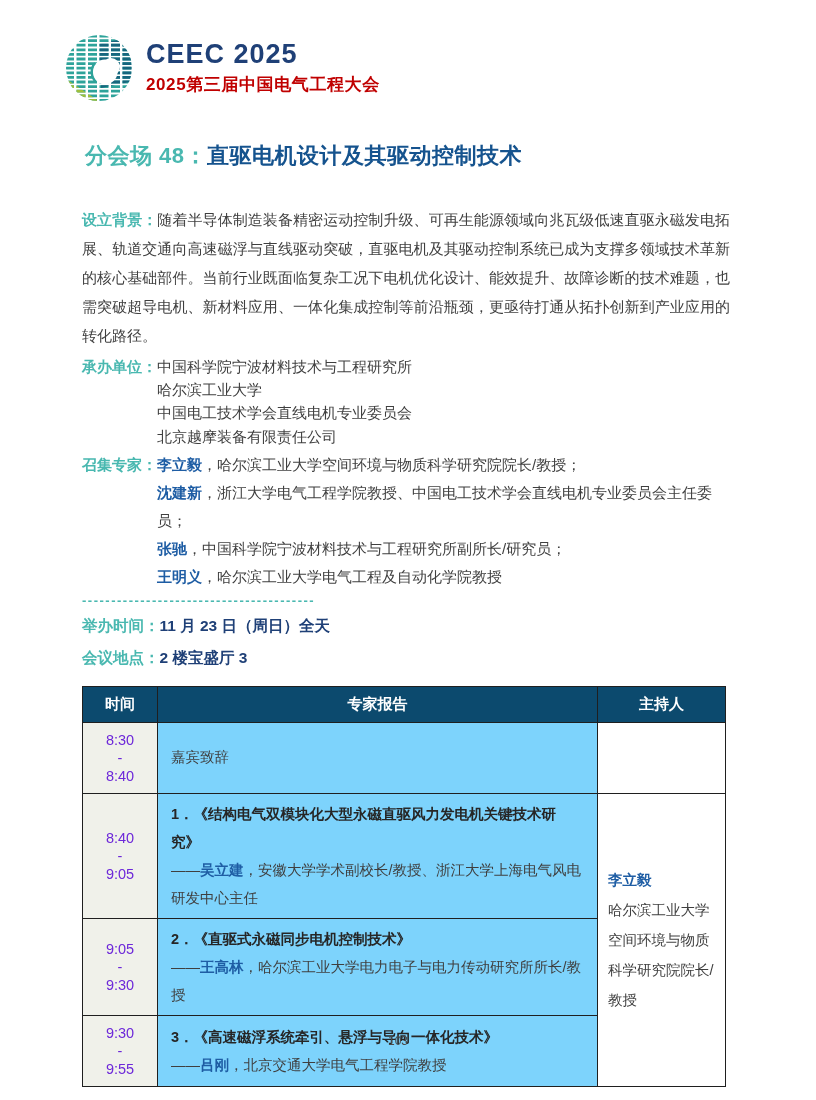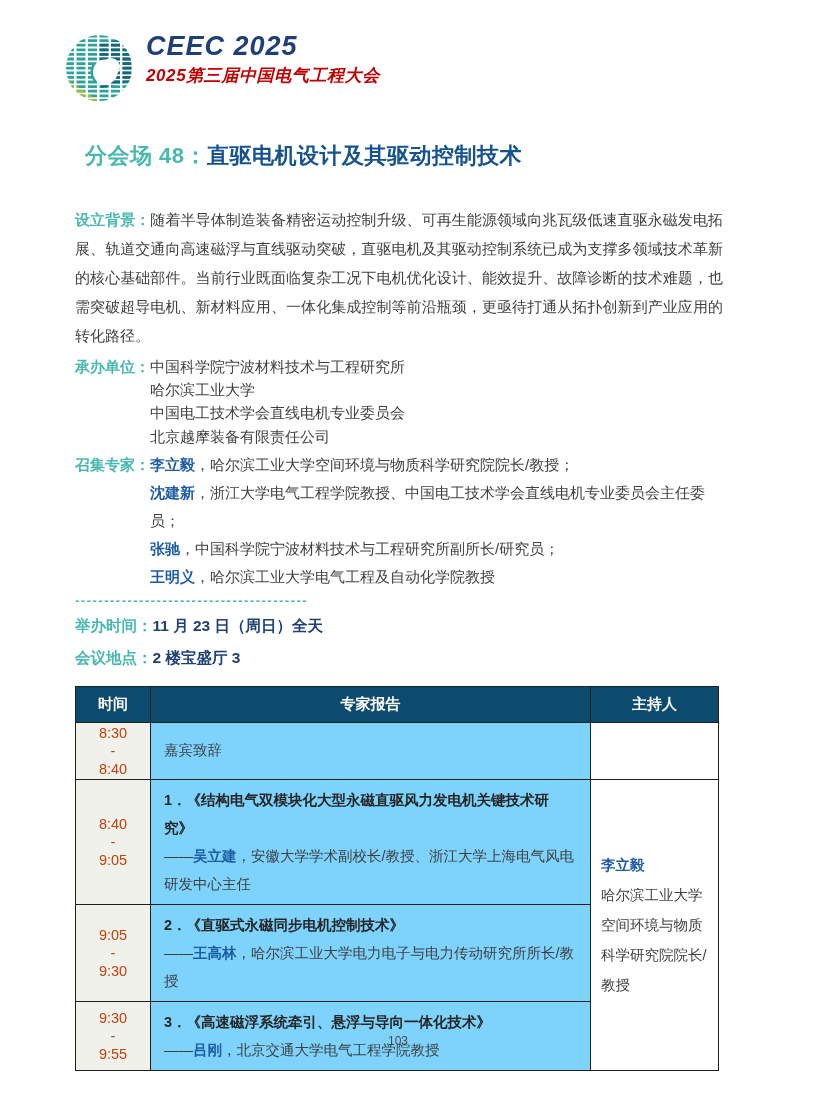--- a/index.html
+++ b/index.html
@@ -1,46 +1,46 @@
 <!DOCTYPE html>
 <html><head>
 <meta charset="utf-8">
 <style>
   html,body{margin:0;padding:0;background:#e8e8e8;}
   .page{
     position:relative;width:816px;height:1100px;margin:0 auto;background:#ffffff;
     font-family:"Liberation Sans","DejaVu Sans",sans-serif;overflow:hidden;
   }
   
-  .logo-row{position:absolute;top:32px;left:63px;display:flex;align-items:flex-start;gap:11px;font-style:italic;}
+  .logo-row{position:absolute;top:32px;left:63px;display:flex;align-items:center;gap:11px;}
   .logo-text{display:flex;flex-direction:column;}
   .ceec-title{font-size:27px;font-weight:bold;color:#1F4077;letter-spacing:1px;line-height:1.05;}
   .ceec-subtitle{font-size:17px;font-weight:bold;color:#C00000;margin-top:4px;letter-spacing:0.6px;}
   
   .heading{position:absolute;top:141px;left:85px;font-size:22px;font-weight:bold;letter-spacing:0.5px;}
   .heading .num{color:#49B8B0;}
   .heading .t{color:#15538E;}
   
-  .col{position:absolute;top:205px;left:75px;width:648px;font-size:15px;color:#3F3F3F;}
+  .col{position:absolute;top:205px;left:82px;width:648px;font-size:15px;color:#3F3F3F;}
   .bg-para{text-align:justify;line-height:29px;}
   .lab{color:#49B8B0;font-weight:bold;}
   .flex-block{display:flex;}
   .organizers{margin-top:5px;line-height:23.2px;}
   .conveners{margin-top:3px;line-height:28px;}
   .flex-block .lab{flex:none;}
   .items{flex:1;}
   .person-name{color:#1E5DA4;font-weight:bold;}
   .divider{margin-top:2px;color:#49B8B0;font-size:13px;font-weight:bold;letter-spacing:1.5px;line-height:16px;}
   .info-line{margin-top:2px;font-size:15.5px;font-weight:bold;line-height:30px;}
   .info-line .val{color:#1F4077;}
   
   table.sched{margin-top:13px;border-collapse:collapse;table-layout:fixed;width:643px;font-size:14.5px;}
   .sched th{background:#0c4a6e;color:#ffffff;font-size:15px;font-weight:bold;height:35px;border:1.5px solid #1f1f1f;padding:0;}
   .sched td{border:1.5px solid #1f1f1f;vertical-align:middle;}
-  td.time-cell{background:#F0F1EA;text-align:center;line-height:18px;color:#c2410c;padding:1px 0;}
+  td.time-cell{background:#F0F1EA;text-align:center;line-height:18px;color:#6d28d9;padding:8px 0;}
   td.report-cell{padding:6px 13px;background:#7dd3fc;}
   .report-title{font-weight:bold;color:#262626;line-height:28px;}
   .speaker-line{line-height:28px;color:#3F3F3F;}
   td.host-cell{padding:0 10px;line-height:30px;color:#3F3F3F;background:#ffffff;}
   tr.r1{height:57px;} tr.r2{height:85px;} tr.r3{height:77px;} tr.r4{height:63px;}
   
   .footer{position:absolute;top:1034px;left:0;width:796px;text-align:center;font-size:12px;color:#4a4a4a;}
 </style>
 </head>
 <body>

